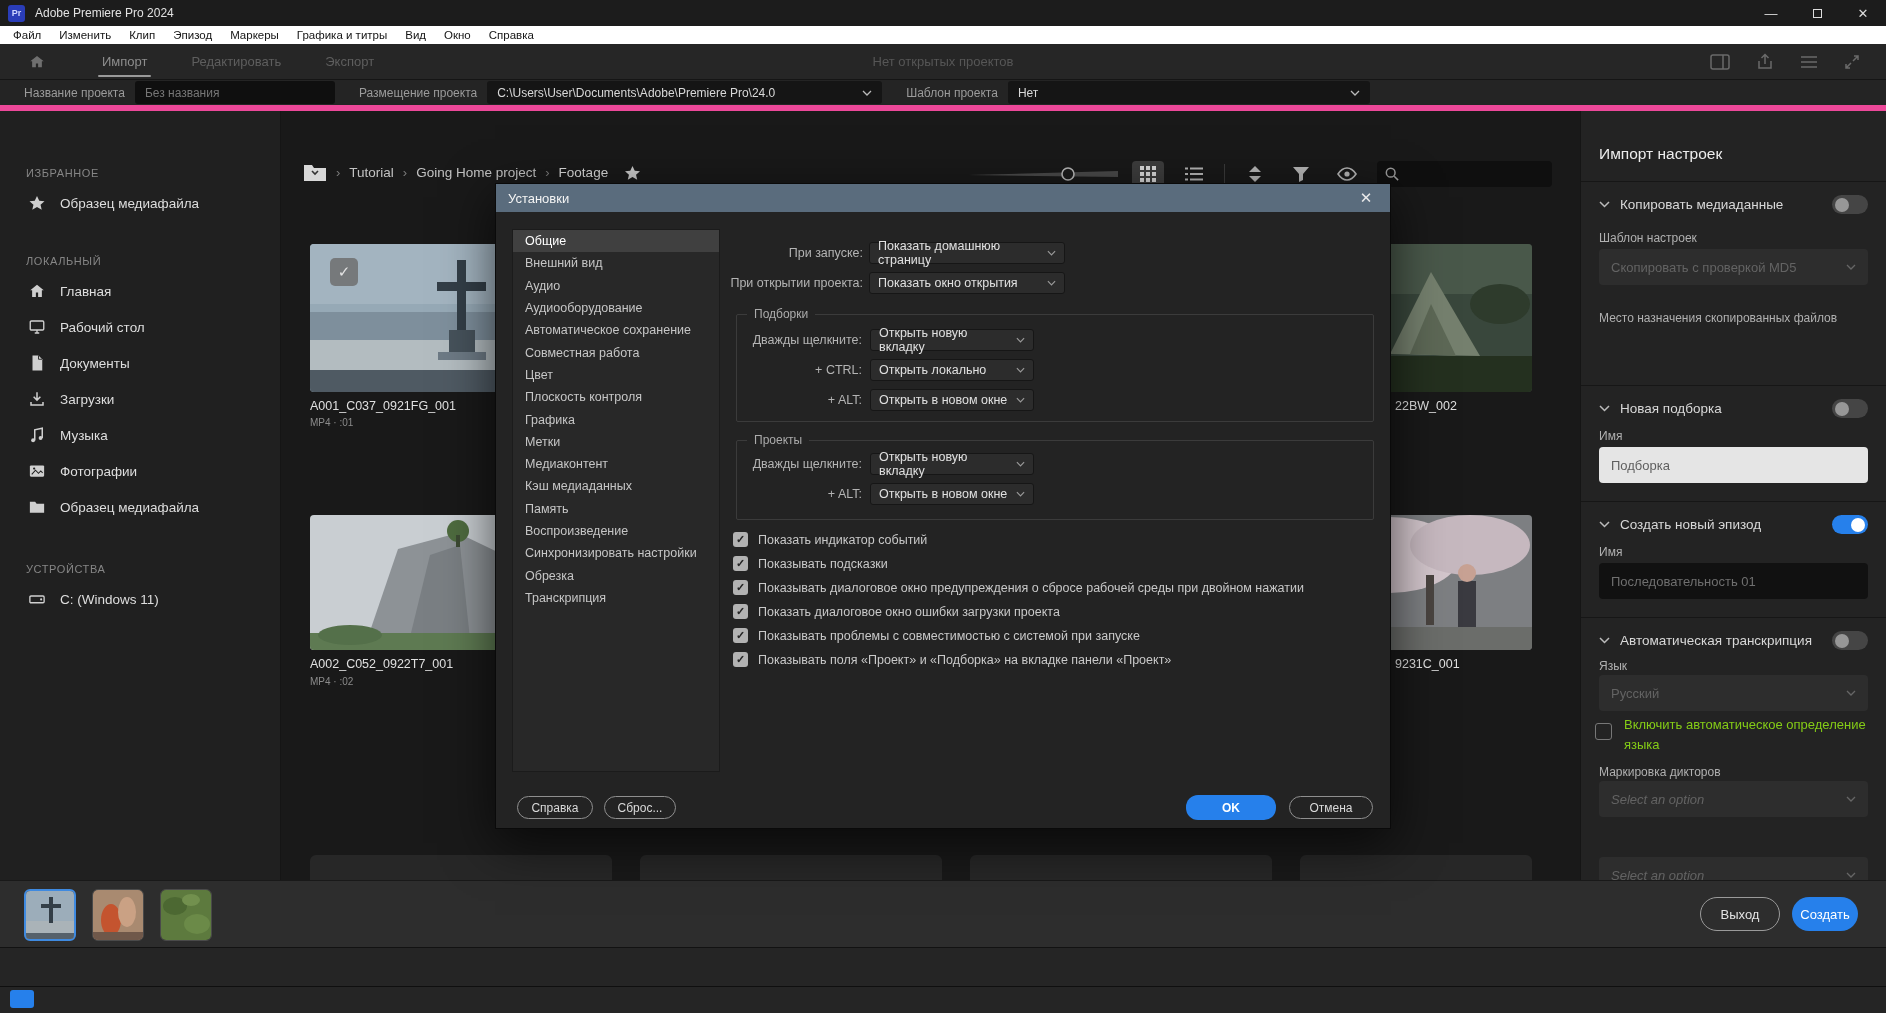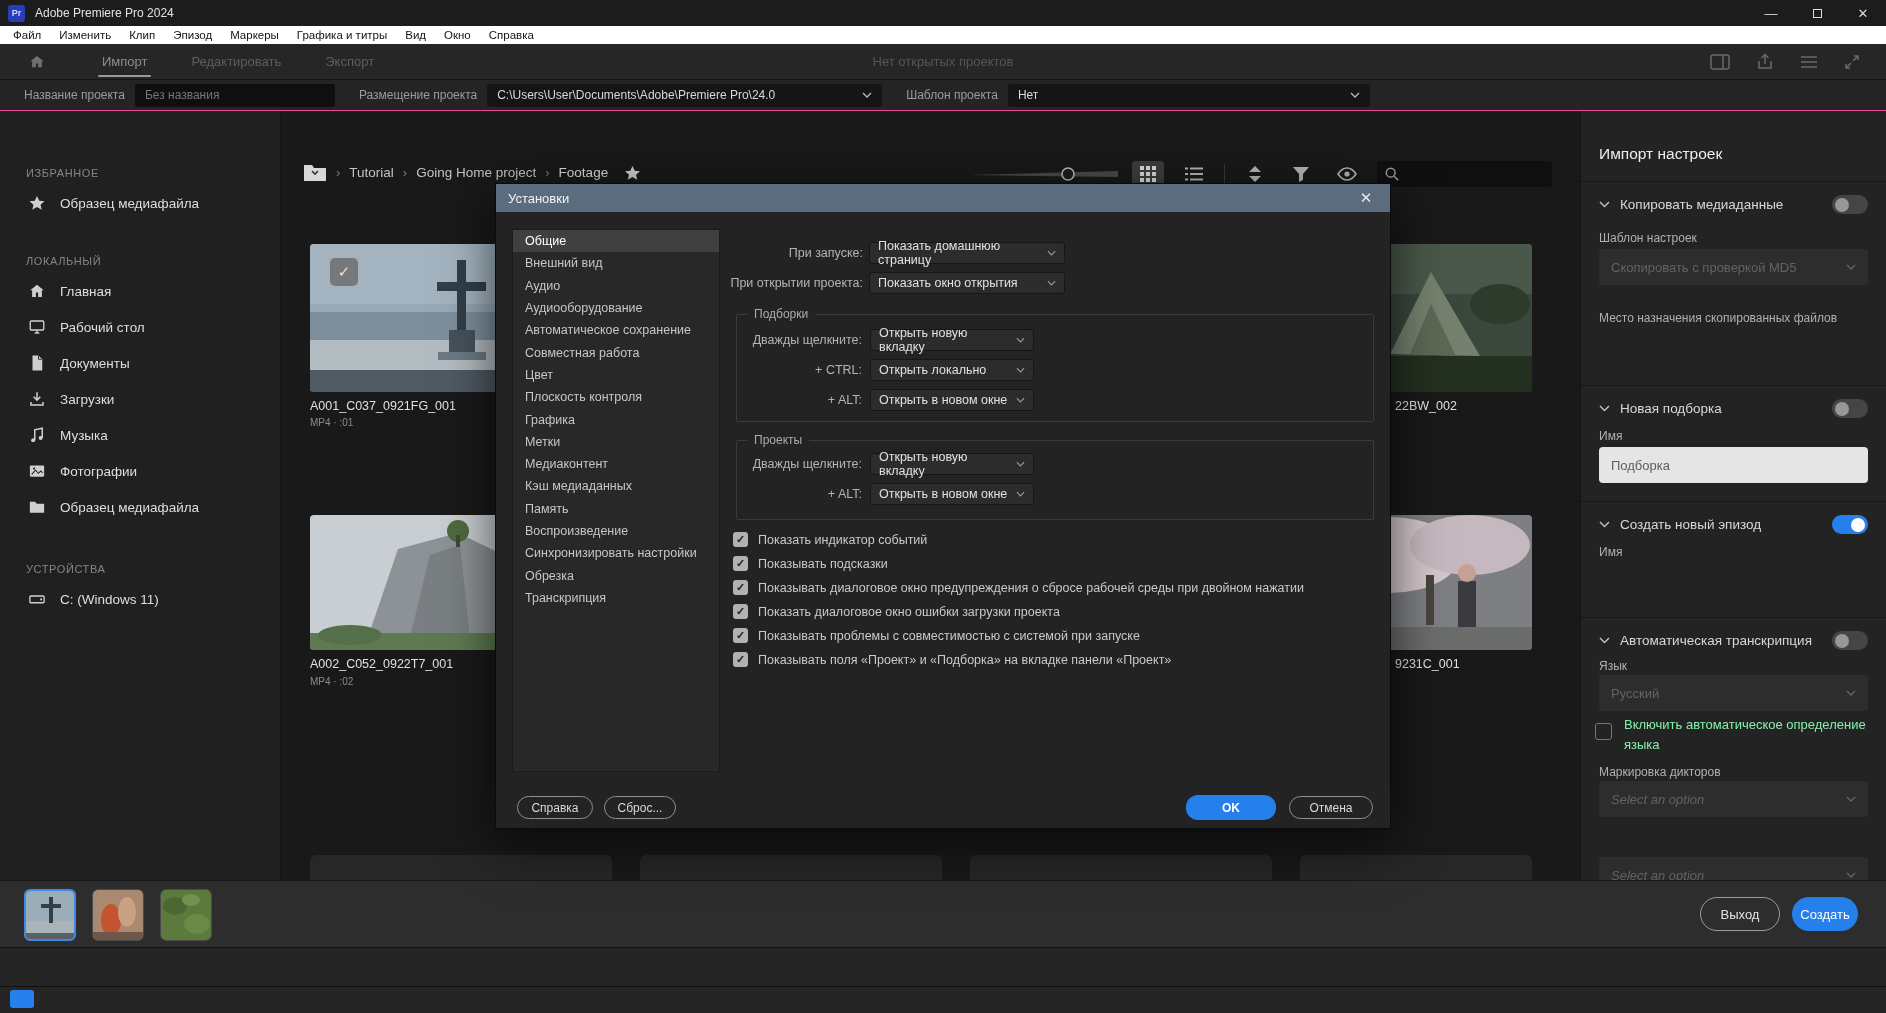--- a/index.html
+++ b/index.html
@@ -22,21 +22,21 @@
   .appheader { position:absolute; top:44px; left:0; right:0; height:36px; background:#262626; border-bottom:1px solid #151515; display:flex; align-items:center; }
   .home-btn { margin-left:28px; display:flex; }
   .tabs { display:flex; margin-left:34px; gap:0; height:100%; }
   .tab { padding:0 22px; display:flex; align-items:center; font-size:13px; color:#5e5e5e; position:relative; }
   .tab.active { color:#8d8d8d; }
   .tab.active::after { content:""; position:absolute; left:18px; right:18px; bottom:2px; height:2px; background:#9a9a9a; border-radius:1px; }
   .hdr-status { position:absolute; left:0; right:0; text-align:center; font-size:13px; color:#565656; pointer-events:none; }
   .hdr-icons { margin-left:auto; display:flex; align-items:center; gap:26px; margin-right:26px; }
 
   
-  .projectbar { position:absolute; top:80px; left:0; right:0; height:31px; background:#242424; border-bottom:1px solid #ec4899; display:flex; align-items:center; font-size:12px; }
+  .projectbar { position:absolute; top:80px; left:0; right:0; height:31px; background:#242424; border-bottom:6px solid #ec4899; display:flex; align-items:center; font-size:12px; }
   .pb-label { color:#9b9b9b; margin-left:24px; white-space:nowrap; }
   .pb-input { width:200px; height:23px; background:#0f0f0f; border-radius:3px; color:#767676; display:flex; align-items:center; padding:0 10px; margin-left:10px; }
   .pb-select { height:23px; background:#151515; border-radius:3px; color:#d8d8d8; display:flex; align-items:center; padding:0 10px; margin-left:10px; }
   .pb-select .chev { margin-left:auto; }
 
   
   .sidebar { position:absolute; top:111px; left:0; width:281px; bottom:133px; background:#202020; border-right:1px solid #151515; }
   .side-header { font-size:11px; letter-spacing:0.6px; color:#868686; margin:0 0 6px 26px; }
   .side-item { display:flex; align-items:center; height:36px; padding-left:28px; font-size:13.5px; color:#dedede; gap:14px; }
   .side-item svg, .side-item .gicon { flex:0 0 18px; }
@@ -66,21 +66,21 @@
   .ip-label { position:absolute; left:18px; font-size:12px; color:#b0b0b0; }
   .ip-select { position:absolute; left:18px; right:18px; height:36px; background:#2d2d2d; border-radius:4px; display:flex; align-items:center; padding:0 12px; font-size:13px; color:#636363; }
   .ip-select .chev { margin-left:auto; }
   .ip-select.placeholder span { font-style:italic; }
   .ip-input { position:absolute; left:18px; right:18px; height:36px; background:#e5e5e5; border-radius:4px; display:flex; align-items:center; padding:0 12px; font-size:13px; color:#5f5f5f; }
   .ip-input.editable { background:#111111; color:#6f6f6f; }
   .toggle { margin-left:auto; width:36px; height:19px; border-radius:10px; background:#454545; position:relative; flex:0 0 36px; }
   .toggle::after { content:""; position:absolute; top:2.5px; left:3px; width:14px; height:14px; border-radius:50%; background:#979797; }
   .toggle.on { background:#2680eb; }
   .toggle.on::after { left:19px; background:#ffffff; }
-  .ip-checkrow { position:absolute; left:14px; right:14px; display:flex; gap:12px; font-size:13px; color:#86efac; line-height:1.55; }
+  .ip-checkrow { position:absolute; left:14px; right:14px; display:flex; gap:12px; font-size:13px; color:#84cc16; line-height:1.55; }
   .ip-checkbox { flex:0 0 17px; width:17px; height:17px; border:1px solid #777; border-radius:3px; margin-top:8px; }
 
   
   .bottombar { position:absolute; left:0; right:0; bottom:66px; height:67px; background:#2d2d2d; border-top:1px solid #191919; }
   .bb-thumb { position:absolute; top:8px; width:52px; height:52px; border-radius:6px; overflow:hidden; border:1px solid #4a4a4a; }
   .bb-thumb.selected { border:2px solid #3f8ae0; }
   .pill-btn { position:absolute; top:16px; height:34px; border:1px solid #9a9a9a; border-radius:17px; display:flex; align-items:center; justify-content:center; font-size:13px; color:#e3e3e3; background:transparent; }
   .pill-btn.primary { background:#2680eb; border:none; color:#ffffff; }
   .substrip { position:absolute; left:0; right:0; bottom:0; height:66px; background:#252525; border-top:1px solid #121212; }
   .substrip .inner-line { position:absolute; left:0; right:0; top:38px; height:1px; background:#0f0f0f; }
@@ -444,20 +444,21 @@
   <div class="ip-section-hd" style="top:404px;">
     <span class="chev">
         <svg width="11" height="7" viewBox="0 0 11 7">
           <path d="M1 1l4.5 4.5L10 1" fill="none" stroke="#bbb" stroke-width="1.5"></path>
         </svg>
       </span>
     <span>Создать новый эпизод</span>
     <span class="toggle on"></span>
   </div>
   <div class="ip-label" style="top:434px;">Имя</div>
+  <div class="ip-input editable" style="top:452px;">Последовательность 01</div>
   <div class="ip-divider" style="top:506px;"></div>
 
   <div class="ip-section-hd" style="top:520px;">
     <span class="chev">
         <svg width="11" height="7" viewBox="0 0 11 7">
           <path d="M1 1l4.5 4.5L10 1" fill="none" stroke="#bbb" stroke-width="1.5"></path>
         </svg>
       </span>
     <span>Автоматическая транскрипция</span>
     <span class="toggle"></span>

